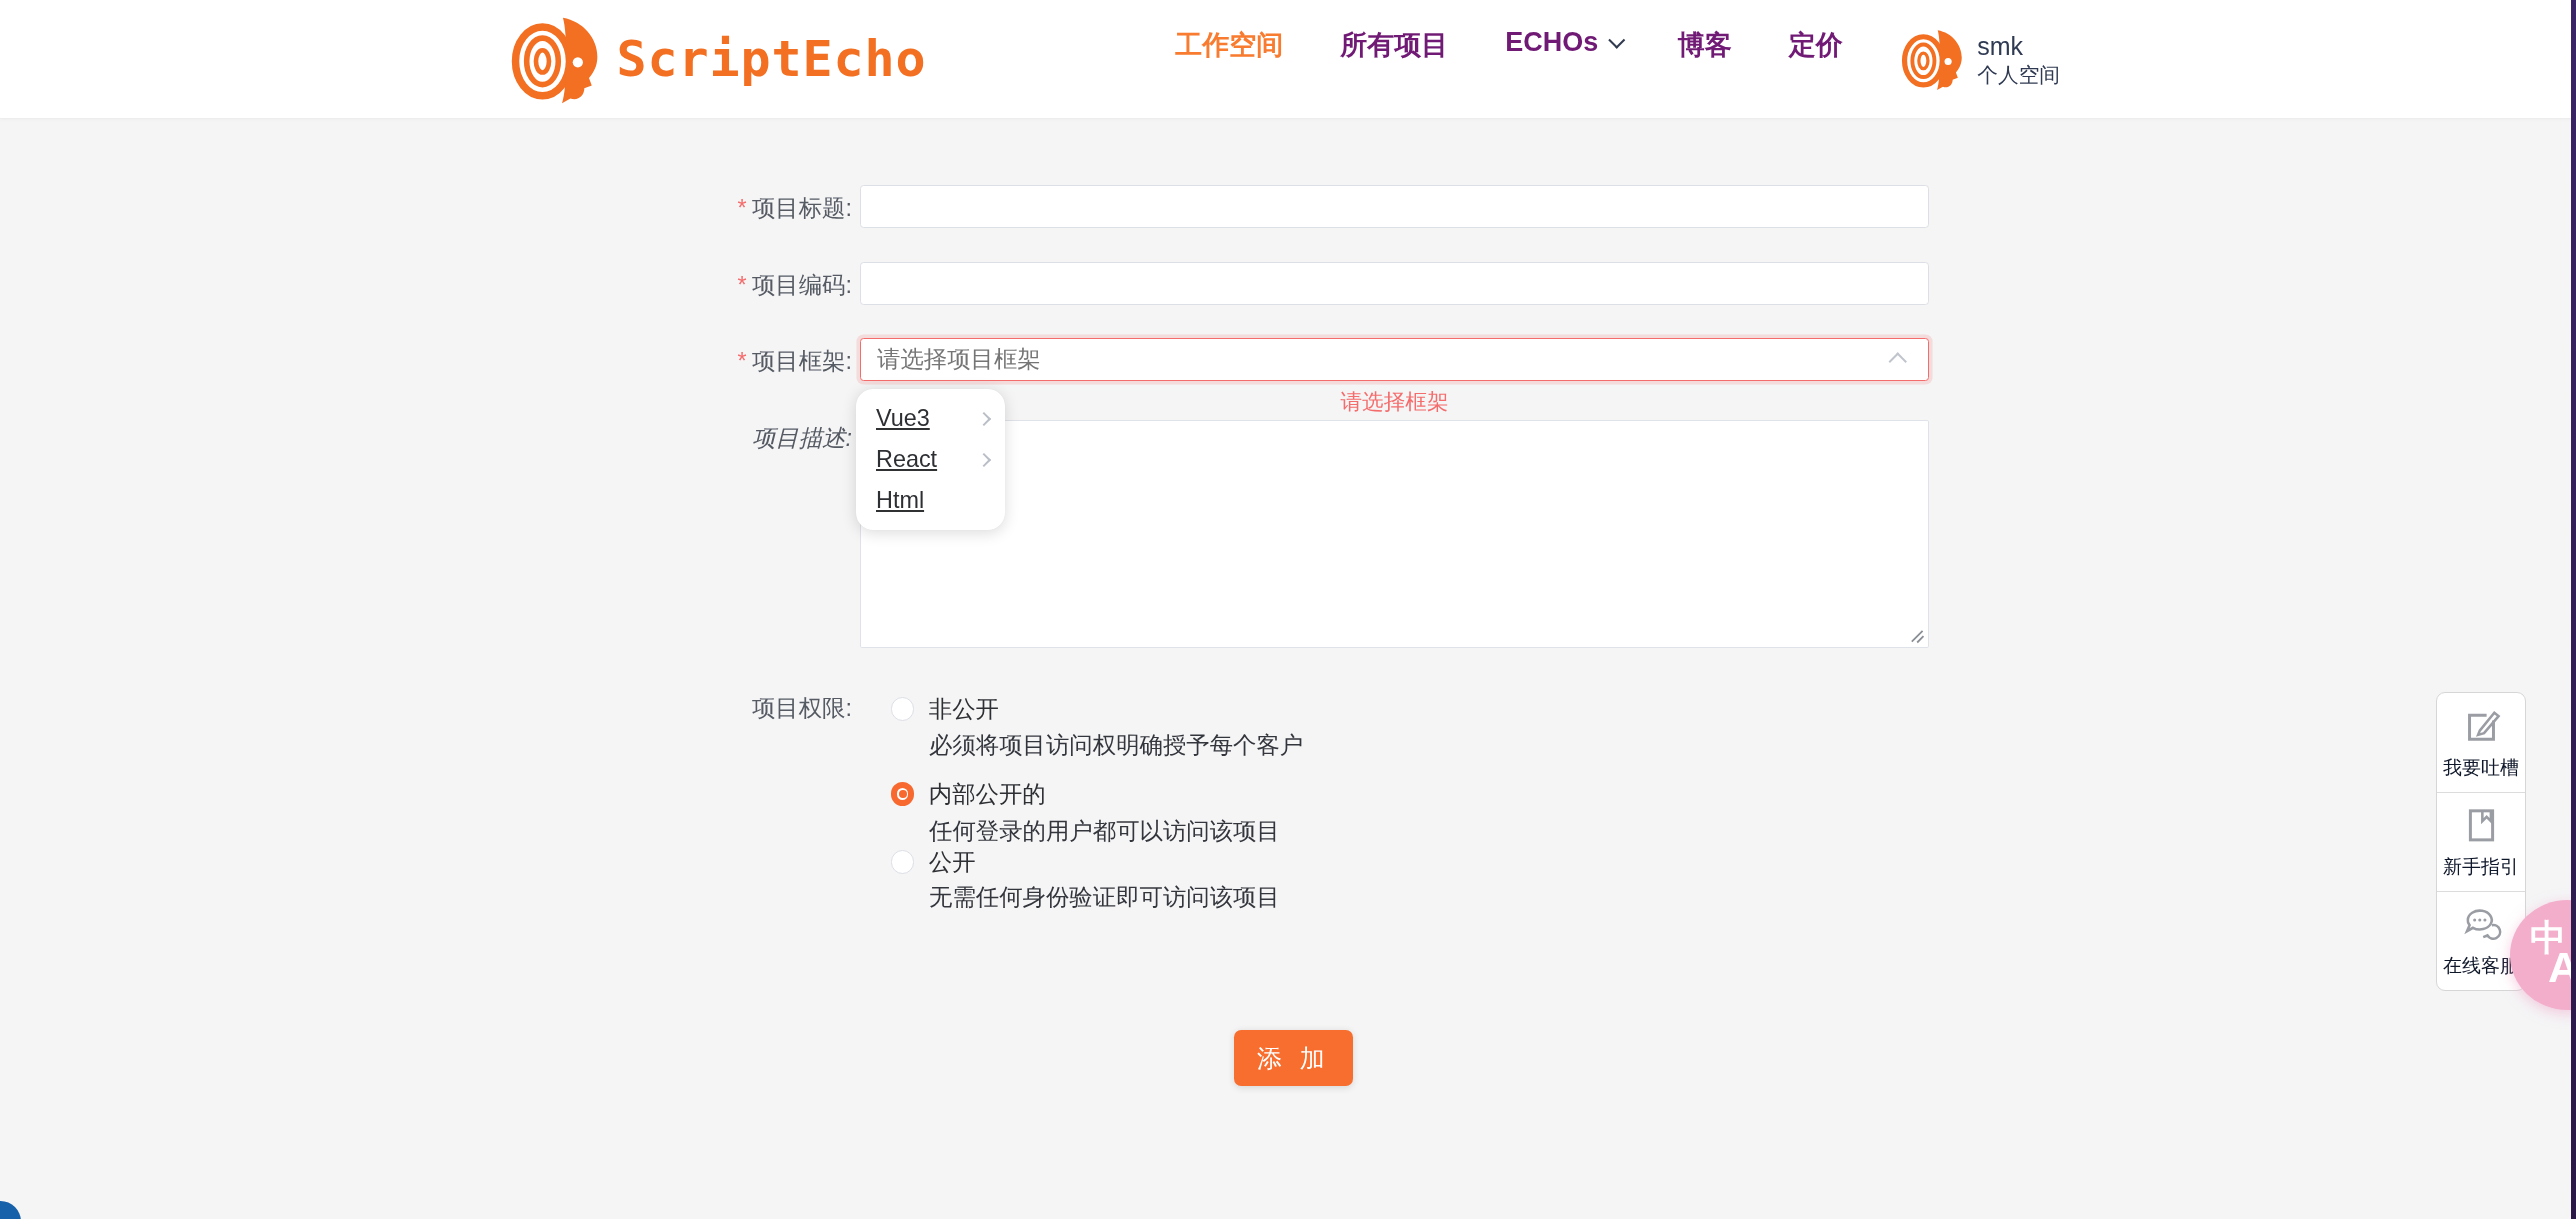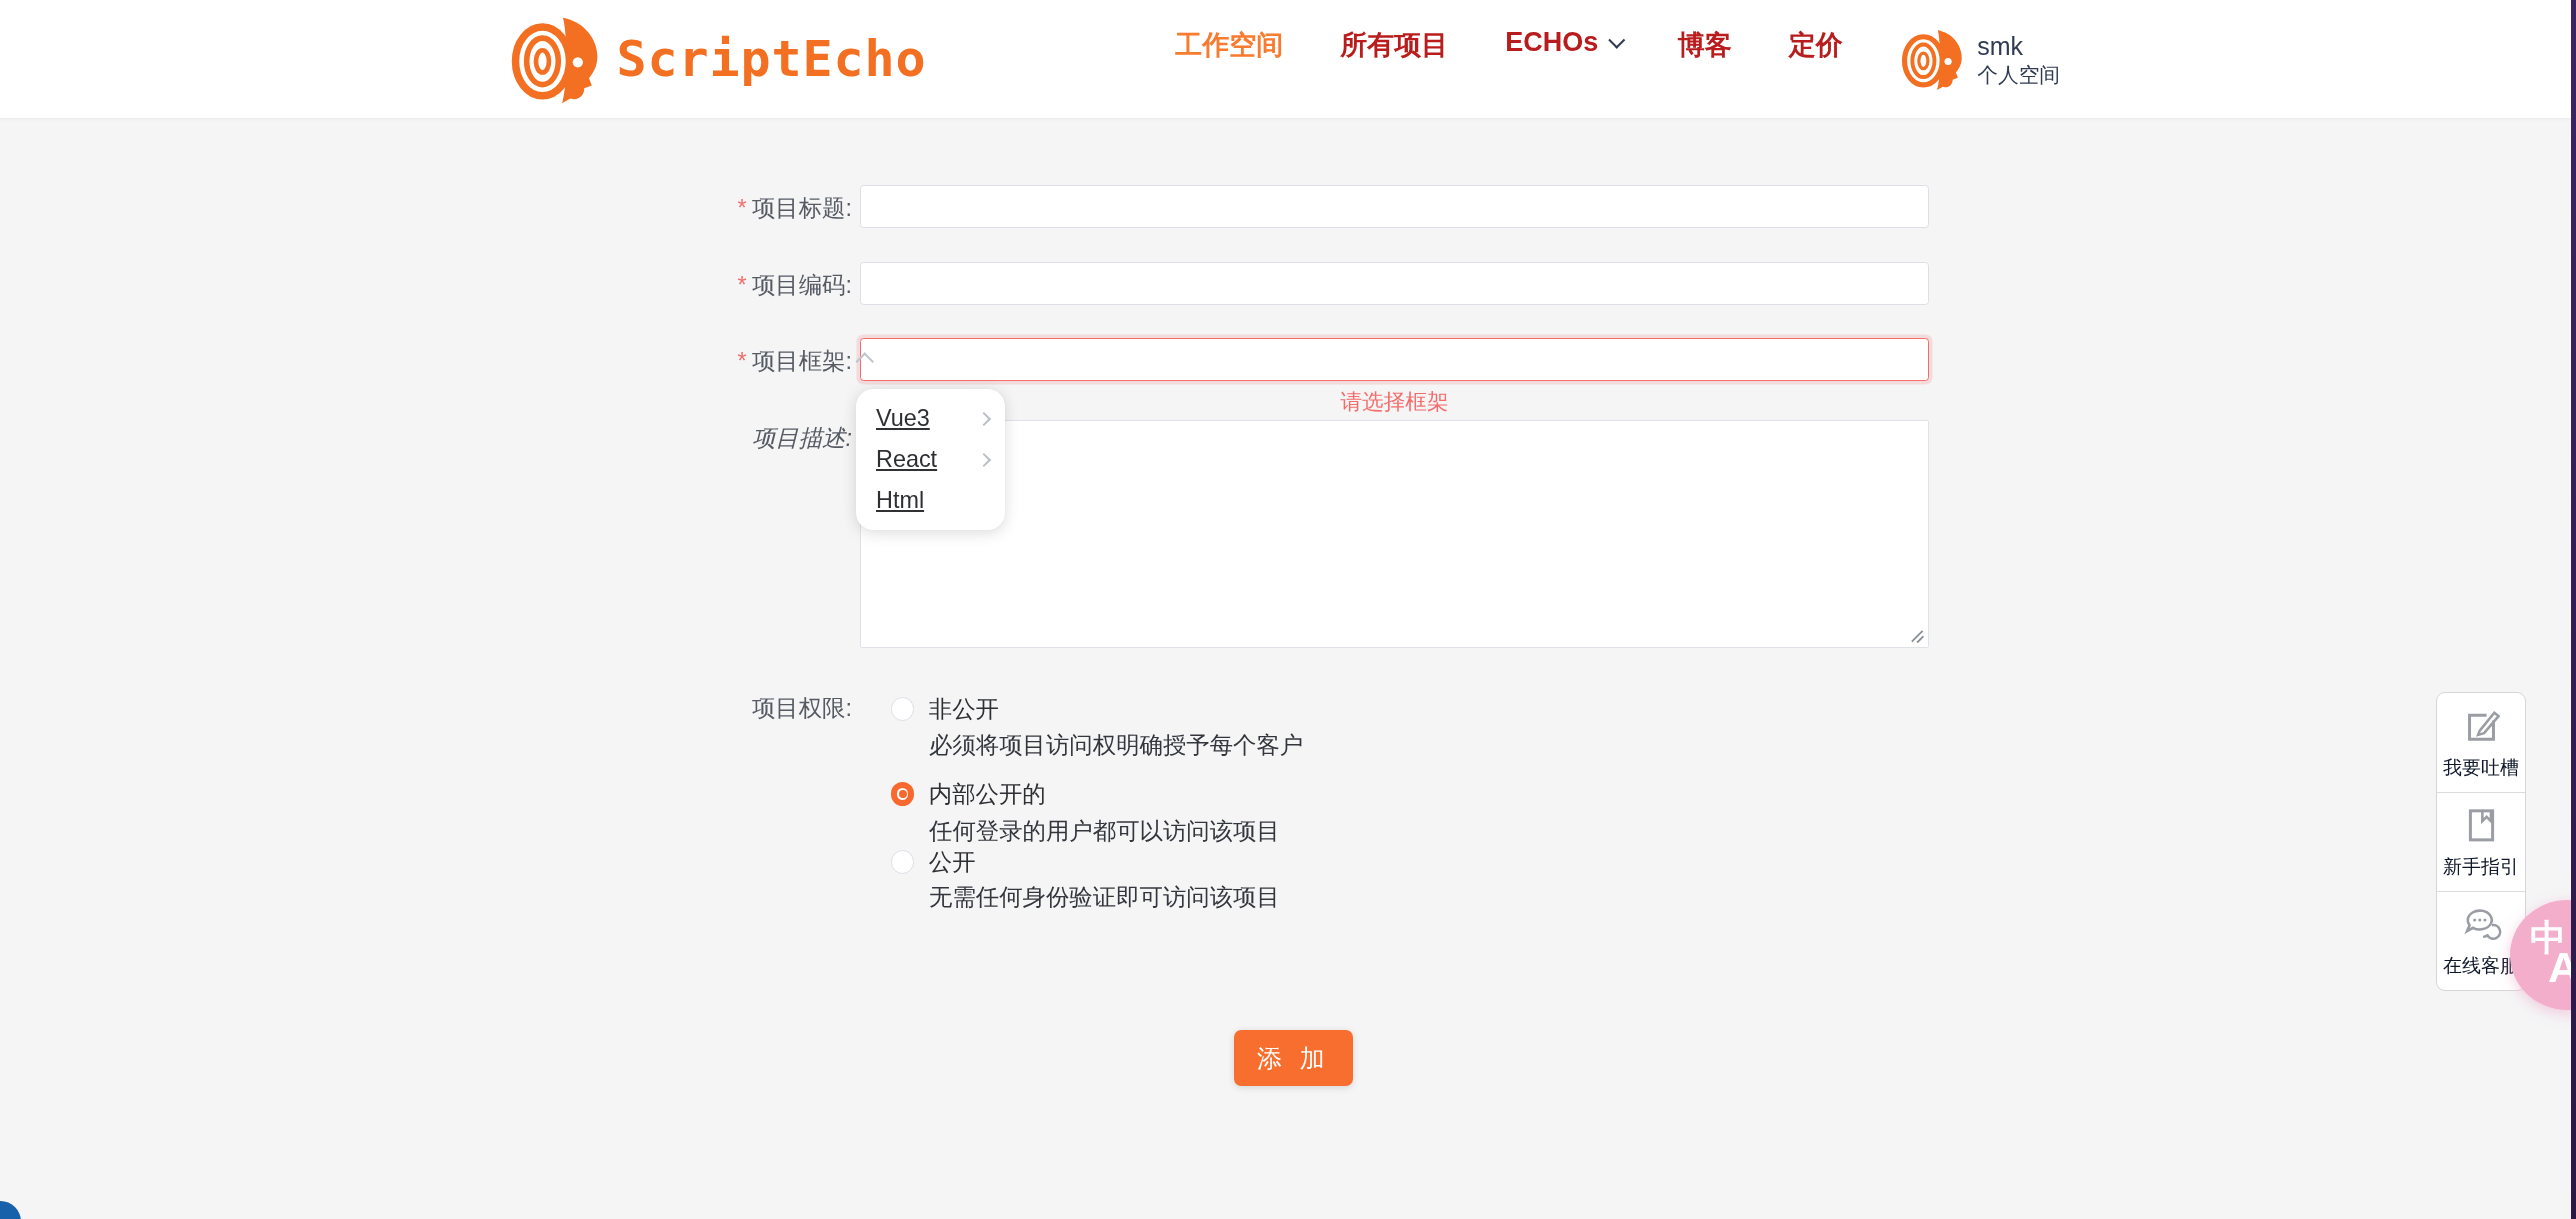--- a/index.html
+++ b/index.html
@@ -19,21 +19,21 @@
     display:flex; align-items:center; justify-content:space-between;
     padding:0 516px 0 509px; z-index:5;
   }
   .logo { display:flex; align-items:center; gap:14.4px; cursor:pointer; }
   .logo-text {
     font-family:"DejaVu Sans Mono", monospace;
     font-weight:bold; font-size:50px; letter-spacing:0.9px; color:#f36f21;
   }
   .nav { display:flex; align-items:flex-start; gap:57px; }
   .nav-item {
-    font-size:27px; font-weight:600; color:#b91c1c; cursor:pointer;
+    font-size:27px; font-weight:600; color:#701a75; cursor:pointer;
     display:flex; align-items:center; gap:10.8px; text-decoration:none; white-space:nowrap;
   }
   .nav-item.active { color:#f87b2f; }
   .chev {
     display:inline-block; width:11.7px; height:11.7px;
     border-right:2.7px solid #303b50; border-bottom:2.7px solid #303b50;
   }
   .chev-down  { transform:rotate(45deg) translateY(-2.7px); }
   .user { display:flex; align-items:center; gap:12.6px; cursor:pointer; }
   .user-name  { font-size:25px; color:#2f3a52; line-height:30.5px; }
@@ -229,20 +229,21 @@
 <div class="main">
 
   <div class="flabel" id="label-title"><span class="req">*</span><span>项目标题:</span></div>
   <input class="finput" id="input-title" type="text" value="" style="">
 
   <div class="flabel" id="label-code"><span class="req">*</span><span>项目编码:</span></div>
   <input class="finput" id="input-code" type="text" value="" style="">
 
   <div class="flabel" id="label-framework"><span class="req">*</span><span>项目框架:</span></div>
   <div id="select-framework">
+    <input type="text" readonly="" placeholder="请选择项目框架" style="">
     <span class="chev-select"></span>
   </div>
   <div id="framework-error">请选择框架</div>
 
   <div id="framework-dropdown">
     <div class="dd-item">
       <span>Vue3</span>
       <span class="chev-right"></span>
     </div>
     <div class="dd-item">

